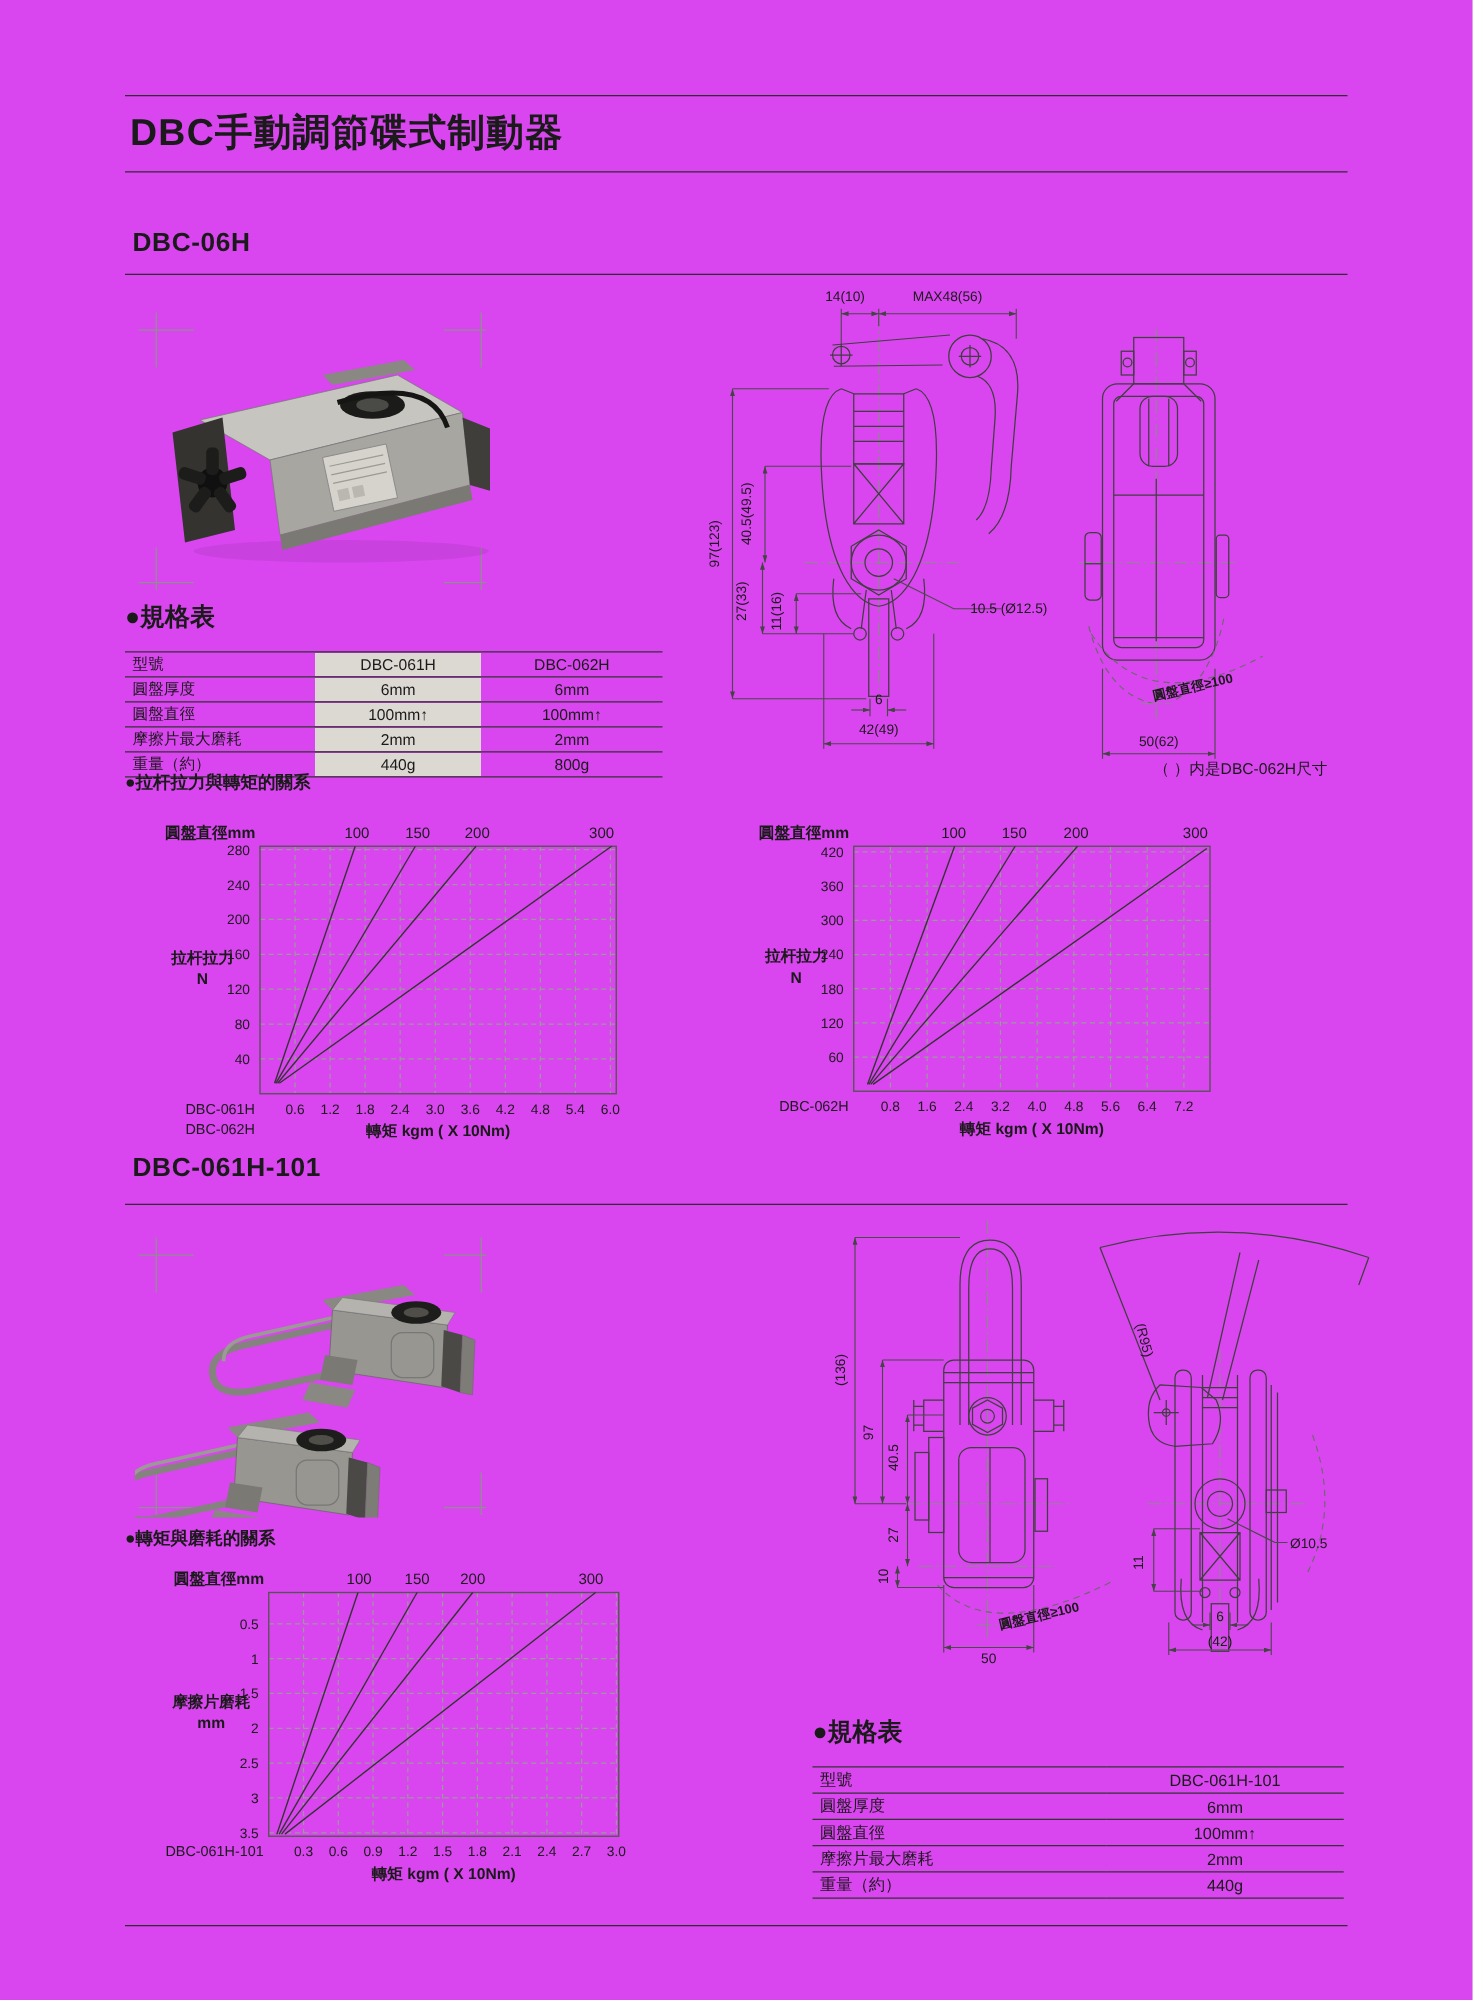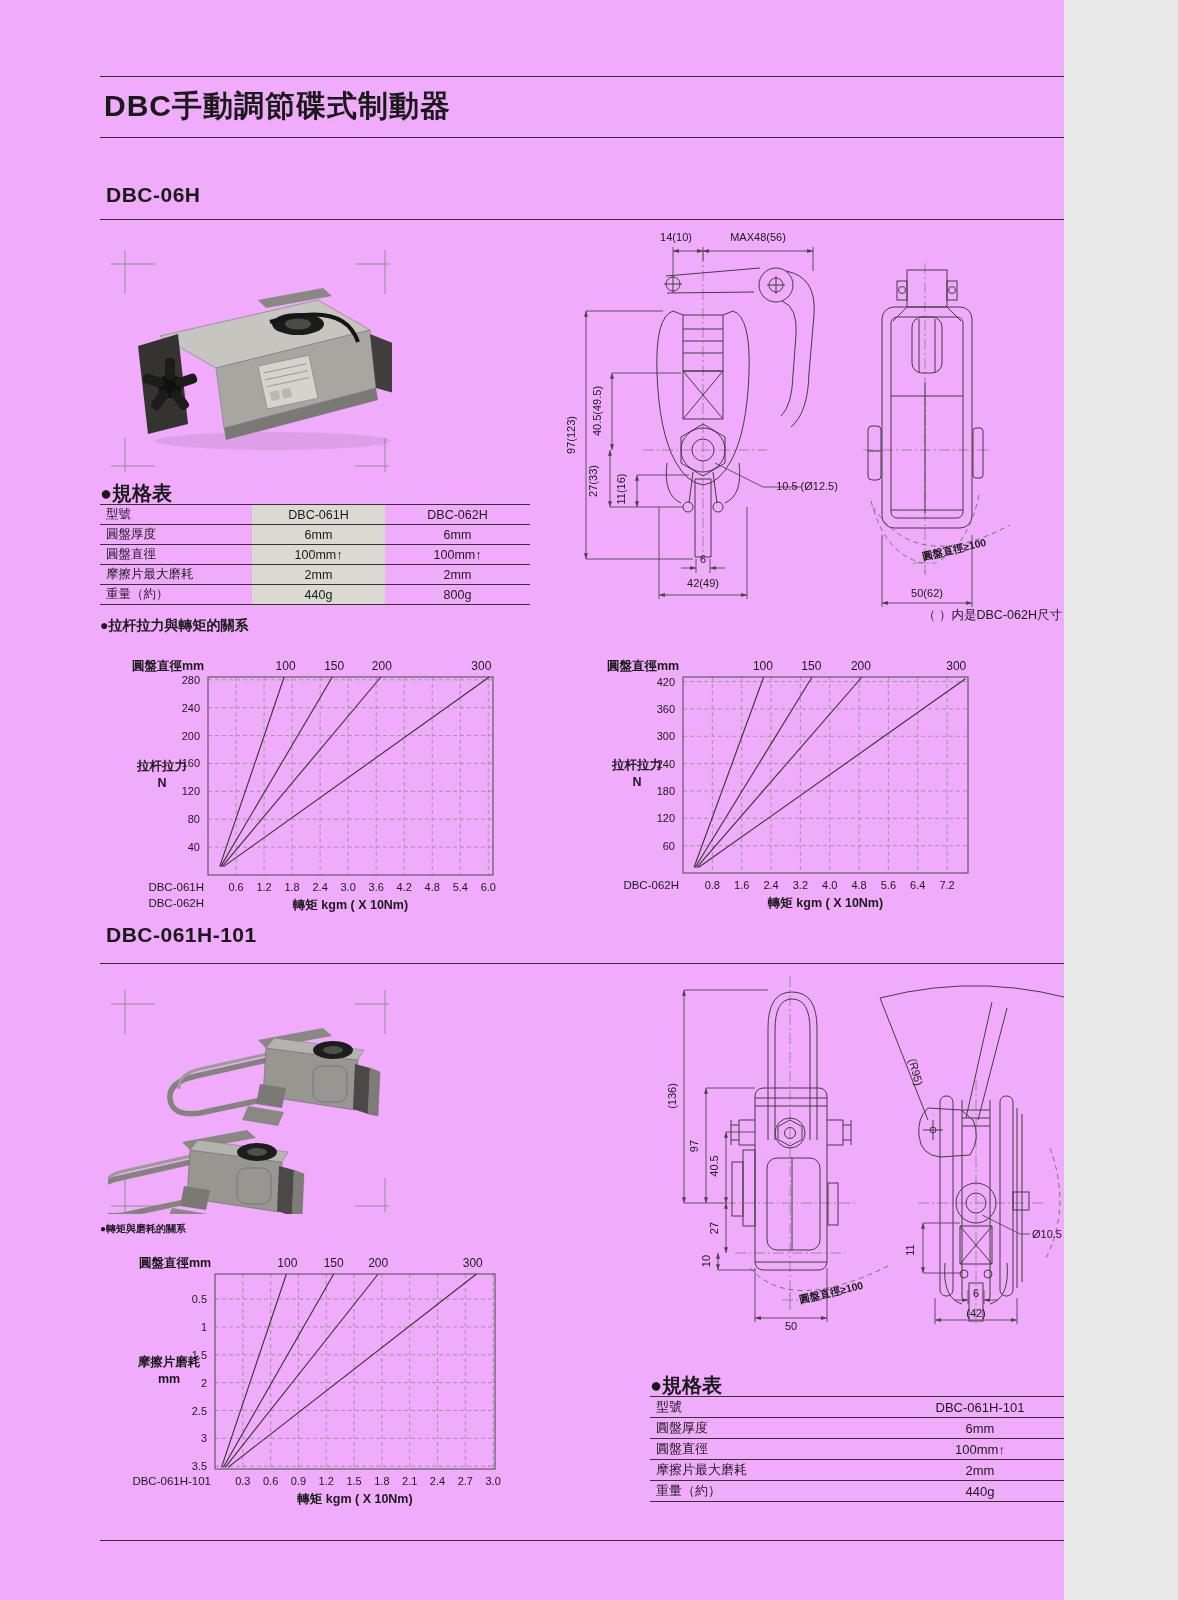--- a/index.html
+++ b/index.html
@@ -1,23 +1,23 @@
 <!DOCTYPE html>
 <html><head>
 <meta charset="utf-8">
 <style>
   html,body{margin:0;padding:0;background:#e9e9e9;}
-  #page{position:relative;width:1064px;height:1600px;background:#f0abfc;
+  #page{position:relative;width:1178px;height:1600px;background:#d946ef;
         font-family:"Liberation Sans","DejaVu Sans",sans-serif;color:#1a1a1a;overflow:hidden;}
   .abs{position:absolute;}
   .rule{position:absolute;left:100px;width:978px;height:0;border-top:1.4px solid #2e2e2e;}
   .doc-title{font-size:30px;font-weight:700;letter-spacing:1px;}
   .sec-head{font-size:21px;font-weight:700;letter-spacing:.5px;}
   .blk-title{font-size:20px;font-weight:700;}
-  table.spec{border-collapse:collapse;width:100%;font-size:12.5px;table-layout:fixed;}
+  table.spec{border-collapse:collapse;width:100%;font-size:12.5px;table-layout:fixed;margin-top:17px;}
   table.spec td{border-top:1px solid #333;padding:1px 6px;height:17px;text-align:center;overflow:hidden;white-space:nowrap;}
   table.spec tr:last-child td{border-bottom:1.6px solid #333;}
   table.spec td.lbl{text-align:left;}
   table.spec td.shade{background:#dcd8d2;}
   
   svg text{fill:#1a1a1a;}
   .grid{stroke:#9a9a9a;stroke-width:1;stroke-dasharray:4 3;}
   .frame{fill:none;stroke:#555;stroke-width:1.1;}
   .series{stroke:#333;stroke-width:1.1;}
   .tick{font-size:11px;}
@@ -431,21 +431,21 @@
       <text transform="translate(70,293) rotate(-90)" text-anchor="middle" class="dim">10</text>
       <text transform="translate(151,362) rotate(0)" text-anchor="middle" class="dim">50</text>
       <text transform="translate(192,328) rotate(-13)" text-anchor="middle" class="dim small">圓盤直徑≥100</text>
       <text transform="translate(272,105) rotate(75)" text-anchor="middle" class="dim">(R95)</text>
       <text transform="translate(392,270) rotate(0)" text-anchor="start" class="dim">Ø10.5</text>
       <text transform="translate(274,282) rotate(-90)" text-anchor="middle" class="dim">11</text>
       <text transform="translate(336,329) rotate(0)" text-anchor="middle" class="dim">6</text>
       <text transform="translate(336,349) rotate(0)" text-anchor="middle" class="dim">(42)</text>
     </svg>
 
-  <div class="abs blk-title" style="left:100px;top:1222px;font-size:10px">●轉矩與磨耗的關系</div>
+  <div class="abs blk-title" style="left:100px;top:1222px;font-size:14px">●轉矩與磨耗的關系</div>
   <div class="abs" style="left:125px;top:1243px" id="chart3"><svg width="430" height="272">
         <line x1="117.81456953642385" y1="31" x2="117.81456953642385" y2="226" class="grid"></line>
         <line x1="145.6291390728477" y1="31" x2="145.6291390728477" y2="226" class="grid"></line>
         <line x1="173.44370860927154" y1="31" x2="173.44370860927154" y2="226" class="grid"></line>
         <line x1="201.25827814569536" y1="31" x2="201.25827814569536" y2="226" class="grid"></line>
         <line x1="229.0728476821192" y1="31" x2="229.0728476821192" y2="226" class="grid"></line>
         <line x1="256.8874172185431" y1="31" x2="256.8874172185431" y2="226" class="grid"></line>
         <line x1="284.7019867549669" y1="31" x2="284.7019867549669" y2="226" class="grid"></line>
         <line x1="312.5165562913907" y1="31" x2="312.5165562913907" y2="226" class="grid"></line>
         <line x1="340.33112582781456" y1="31" x2="340.33112582781456" y2="226" class="grid"></line>

